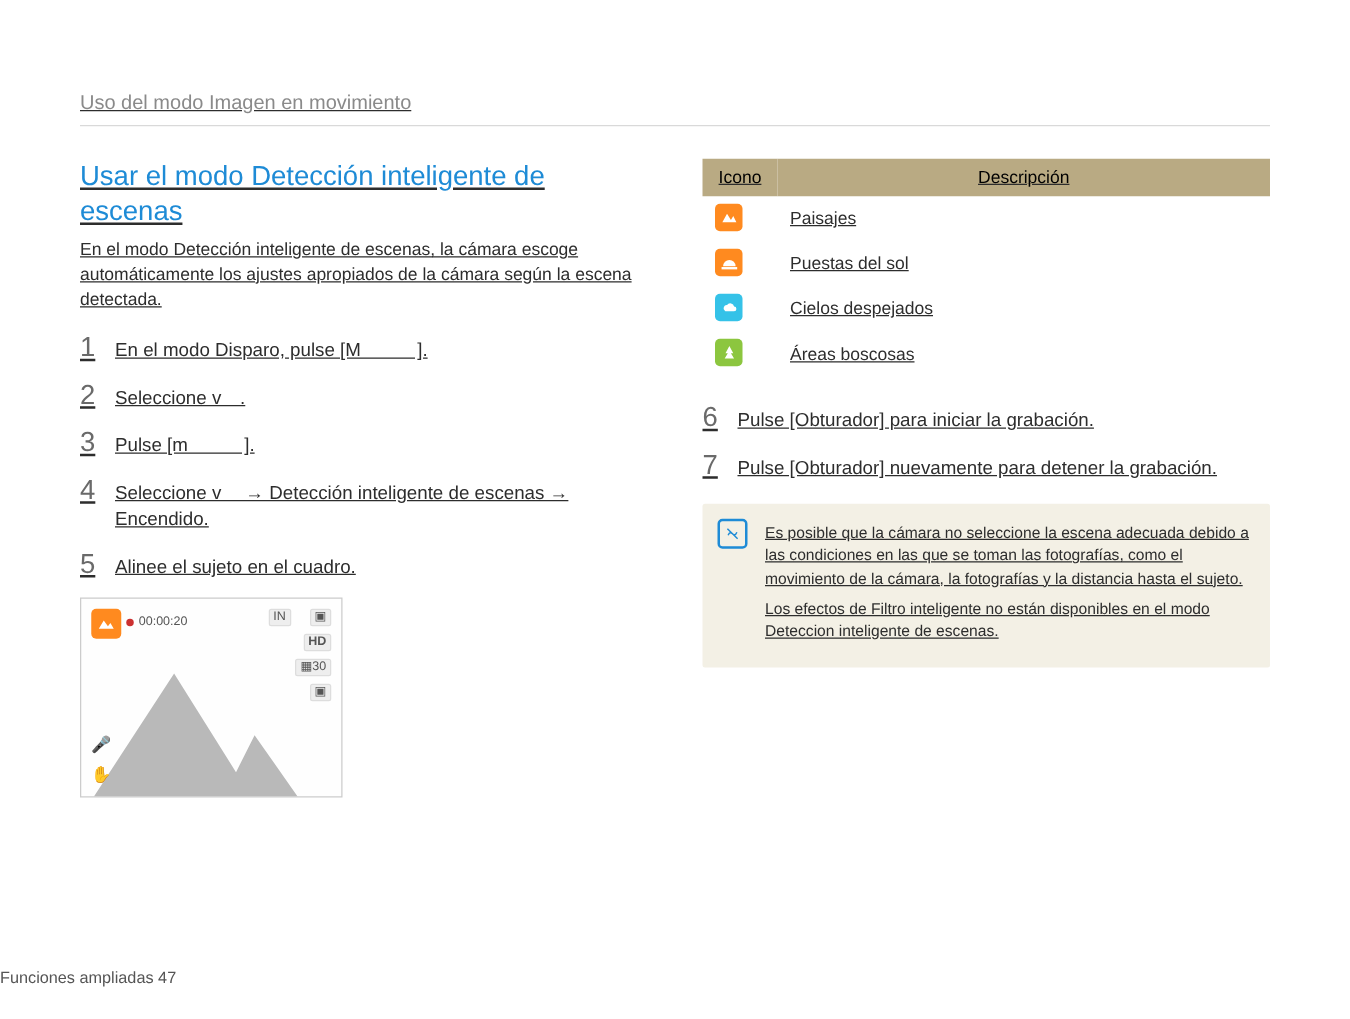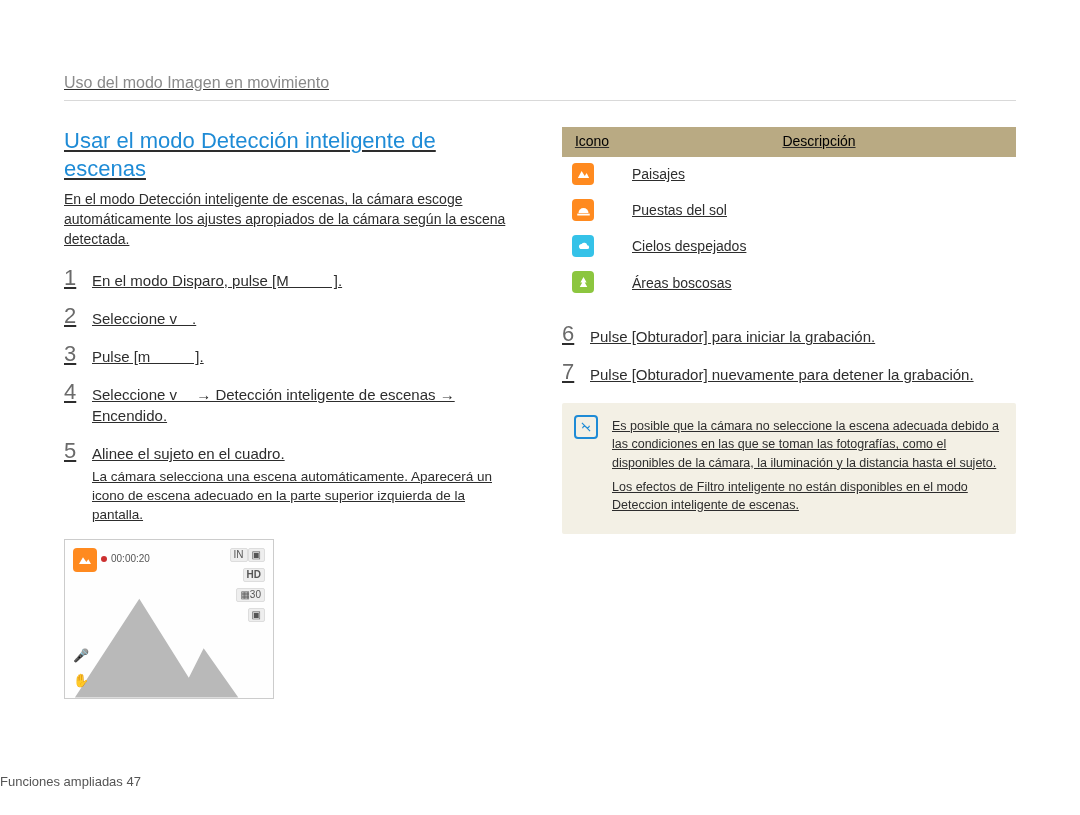--- a/index.html
+++ b/index.html
@@ -91,34 +91,33 @@
           <span class="txt">Pulse [m   ].</span>
         </li>
         <li>
           <span class="n">4</span>
           <span class="txt">Seleccione v  →  Detección inteligente de escenas → Encendido.</span>
         </li>
         <li>
           <span class="n">5</span>
           <span class="txt">
             <span>Alinee el sujeto en el cuadro.</span>
-            <div class="sub">La cámara selecciona una escena automáticamente. Aparecerá un icono de escena adecuado en la parte superior izquierda de la pantalla.</div>
           </span>
         </li>
       </ol>
 
       <div class="preview">
         <div class="scene-ic">
           <svg viewBox="0 0 24 24">
               <path d="M3 18 L9 8 L14 15 L17 11 L21 18 Z" fill="#fff"></path>
             </svg>
         </div>
         <div class="rec">00:00:20</div>
         <div class="right-icons">
-          <div style="display:flex;gap:0;text-align:right;">
+          <div style="display:flex;gap:15px;text-align:right;">
             <span class="ri">IN</span>
             <span class="ri">▣</span>
           </div>
           <span class="ri" style="font-weight:700;">HD</span>
           <span class="ri">▦30</span>
           <span class="ri">▣</span>
         </div>
         <div class="mountains">
           <svg viewBox="0 0 210 120" preserveAspectRatio="none">
             <path d="M10 120 L75 20 L125 100 L140 70 L175 120 Z" fill="#b9b9b9"></path>
@@ -186,21 +185,21 @@
           <span class="txt">Pulse [Obturador] nuevamente para detener la grabación.</span>
         </li>
       </ol>
 
       <div class="note">
         <div class="note-icon">
           <svg viewBox="0 0 24 24">
               <path d="M5 5 L19 19 M6 14 C10 4 14 20 18 10" stroke="#1e8bd6" stroke-width="2" fill="none"></path>
             </svg>
         </div>
-        <p>Es posible que la cámara no seleccione la escena adecuada debido a las condiciones en las que se toman las fotografías, como el disponibles de la cámara, la iluminación y la distancia hasta el sujeto.</p>
+        <p>Es posible que la cámara no seleccione la escena adecuada debido a las condiciones en las que se toman las fotografías, como el movimiento de la cámara, la fotografías y la distancia hasta el sujeto.</p>
         <p>Los efectos de Filtro inteligente no están disponibles en el modo Deteccion inteligente de escenas.</p>
       </div>
     </div>
   </div>
 
   <div class="footer">
     <span>Funciones ampliadas</span>&nbsp;<span>47</span>
   </div>
 </div>
 

